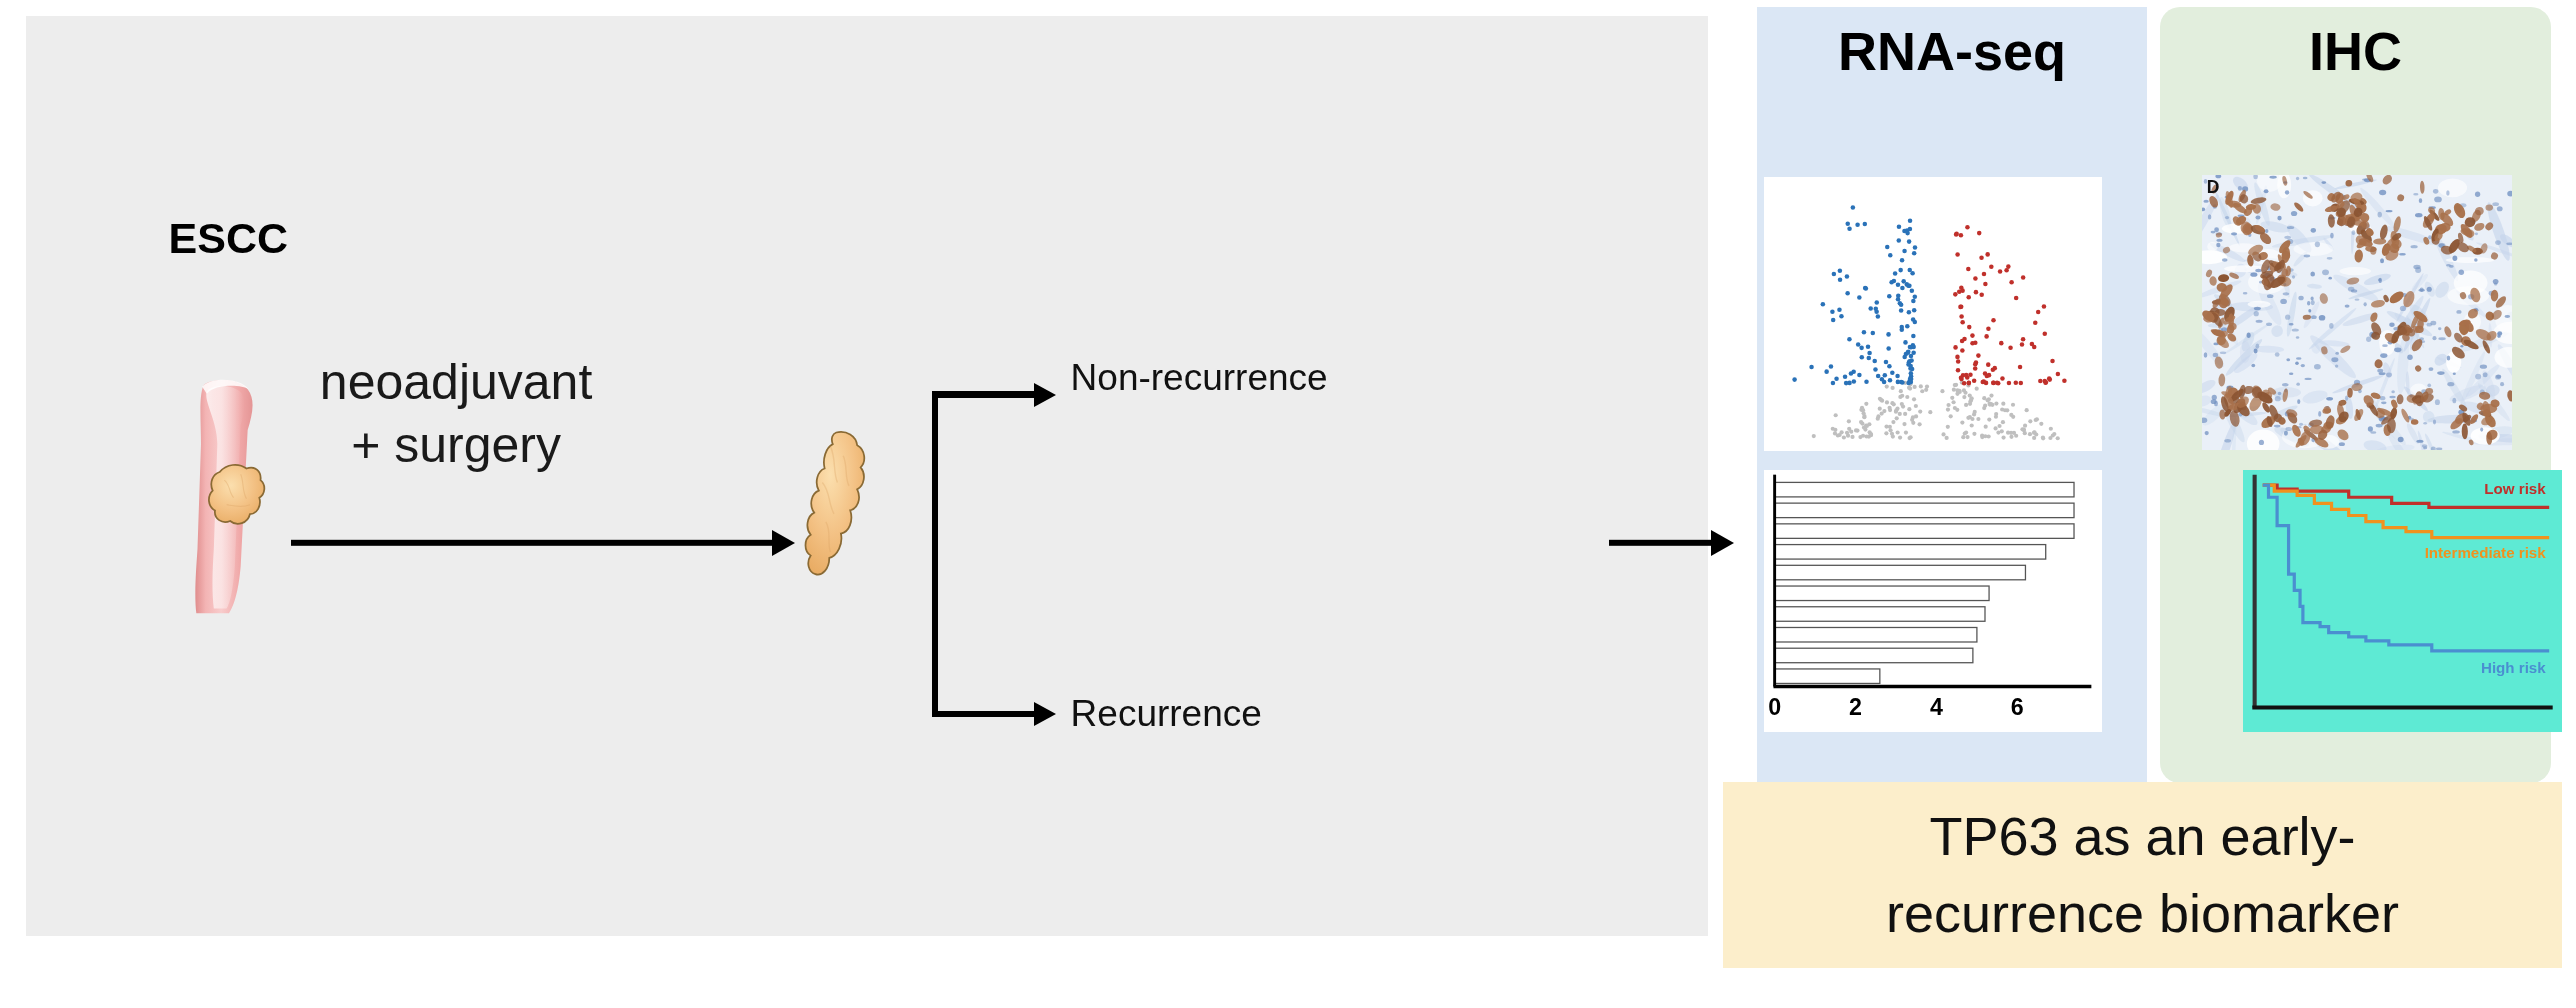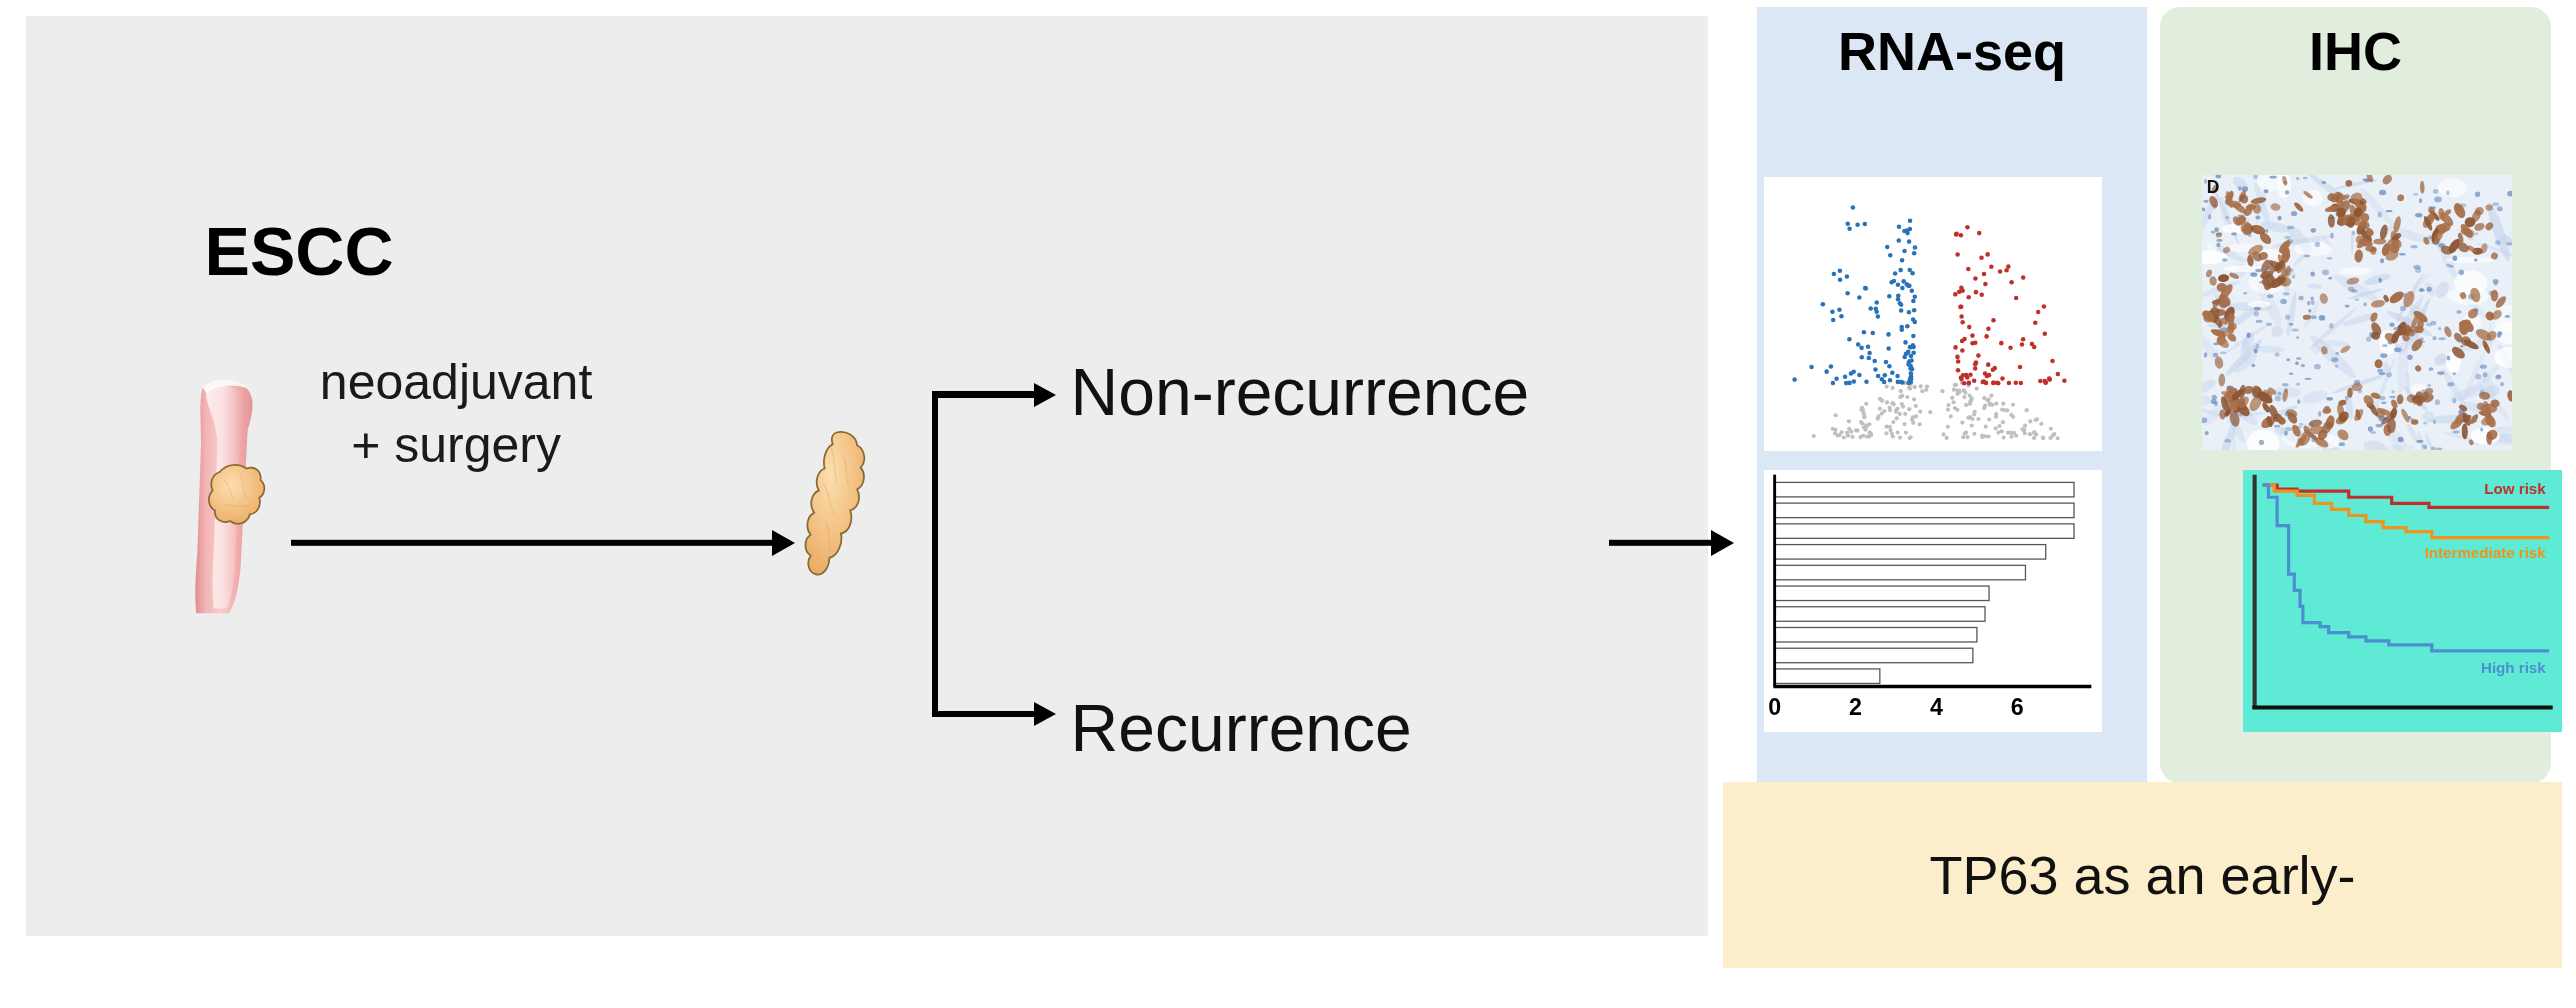--- a/index.html
+++ b/index.html
@@ -16,26 +16,25 @@
   #workflow-panel{
     position:absolute;
     left:25.6px; top:16.3px;
     width:1682px; height:920px;
     background:#ededed;
   }
 
   #escc-title{
     position:absolute;
     left:143px; top:201px;
-    font-size:68px;
+    font-size:43px;
     font-weight:bold;
     color:#000000;
     letter-spacing:0px;
     line-height:1;
-    margin-left:36px;
   }
 
   
   #esophagus{
     position:absolute;
     left:147px; top:358px;
     width:105px; height:245px;
   }
   
   #tumor-specimen{
@@ -100,21 +99,21 @@
     border-top:12.2px solid transparent;
     border-bottom:12.2px solid transparent;
     border-left:22px solid #000;
     left:102px;
   }
   #branch .bhead.top{top:-8.7px;}
   #branch .bhead.bot{bottom:-8.7px;}
 
   .branch-label{
     position:absolute;
-    font-size:66px;
+    font-size:37px;
     color:#111111;
     white-space:nowrap;
     line-height:1;
   }
   #label-non-recurrence{left:1045px; top:343px;}
   #label-recurrence{left:1045px; top:649px;margin-top:30px;}
 
   
   #rnaseq-panel{
     position:absolute;
@@ -1508,17 +1507,18 @@
           <text x="520" y="348.8" text-anchor="end" font-family="&quot;Liberation Sans&quot;, sans-serif" font-size="26" font-weight="bold" fill="#4a8fd0">High risk</text>
           <line x1="20" y1="8" x2="20" y2="408" stroke="#333" stroke-width="7"></line>
           <line x1="16" y1="408" x2="532" y2="408" stroke="#111" stroke-width="7"></line>
         </svg>
     </div>
   </div>
 
   <div id="conclusion-banner">
     <div id="conclusion-text">
       <div>TP63 as an early-</div>
+      <div>recurrence biomarker</div>
     </div>
   </div>
 
 </div>
 
 
 </body></html>

